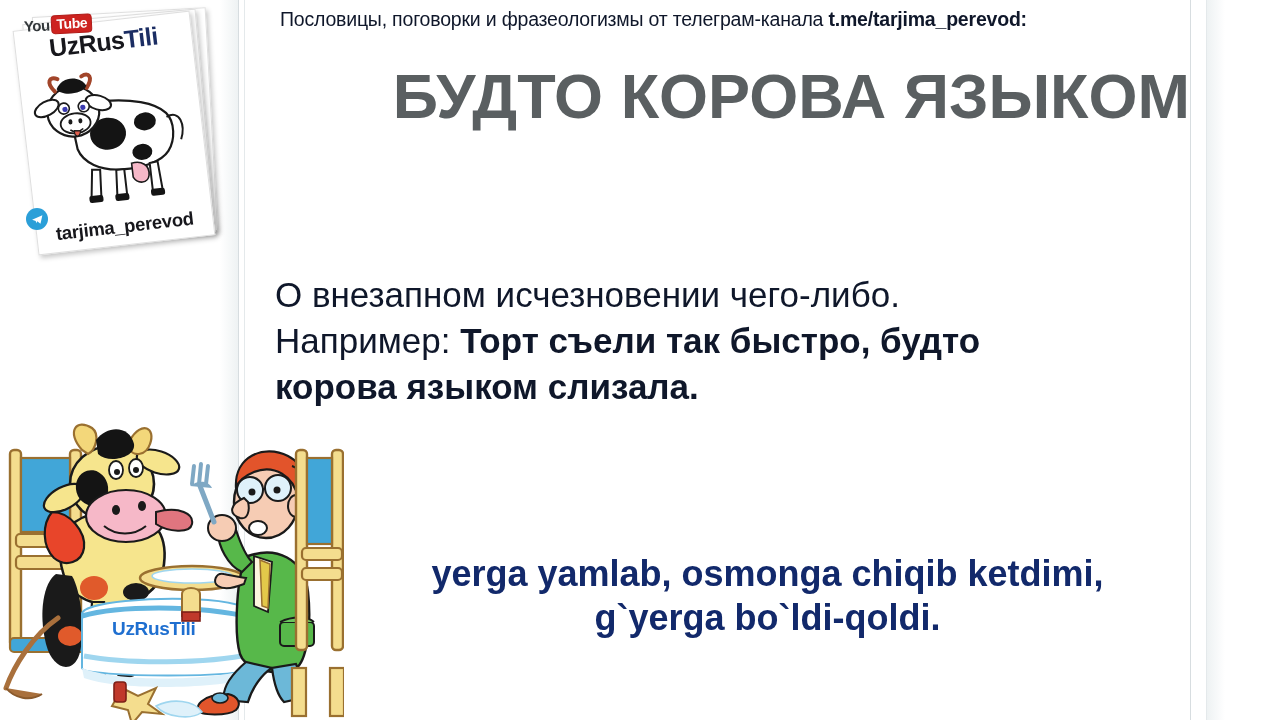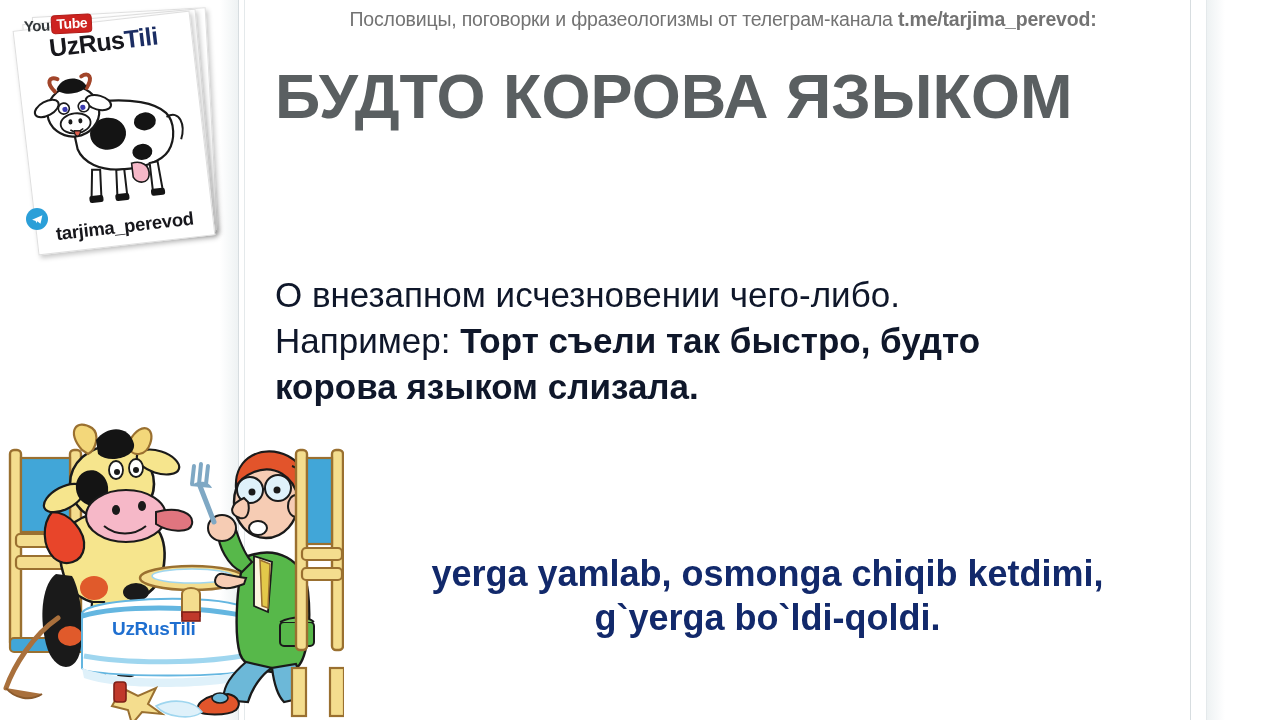--- a/index.html
+++ b/index.html
@@ -40,37 +40,36 @@
     width: 18px;
     background: linear-gradient(to right, #eef2f3 0%, #ffffff 100%);
   }
   .vband.left  { left: 220px; transform: scaleX(-1); }
   .vband.right { left: 1207px; }
 
   
   .header {
     position: absolute;
     top: 8px;
-    left: 273px;
+    left: 280px;
     width: 900px;
-    text-align: center;
     font-size: 19.5px;
-    color: #737373;
+    color: #0f172a;
     letter-spacing: -0.2px;
     white-space: nowrap;
   }
   .header b { font-weight: bold; }
 
   
   .title {
     position: absolute;
     top: 64px;
     left: 275px;
     width: 915px;
-    text-align: left;
+    text-align: right;
     font-size: 63px;
     line-height: 1.02;
     font-weight: bold;
     color: #5a5f61;
     letter-spacing: 0px;
   }
 
   
   .explain {
     position: absolute;

